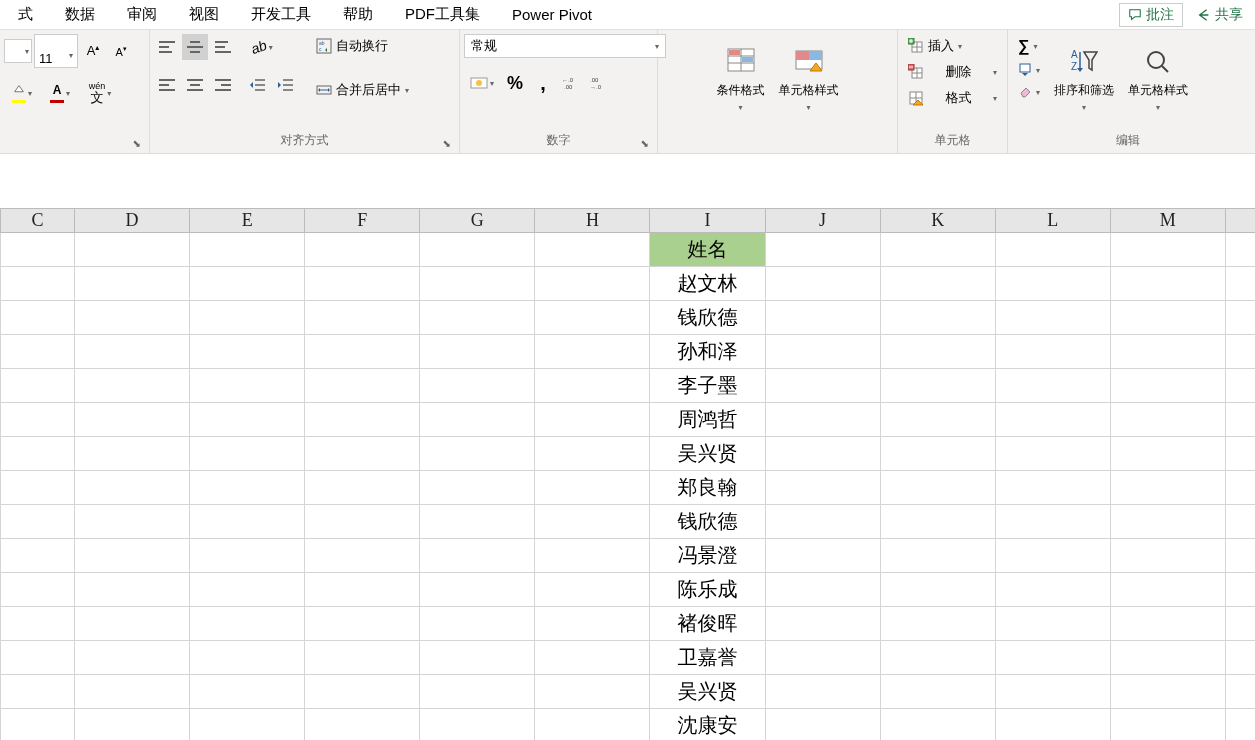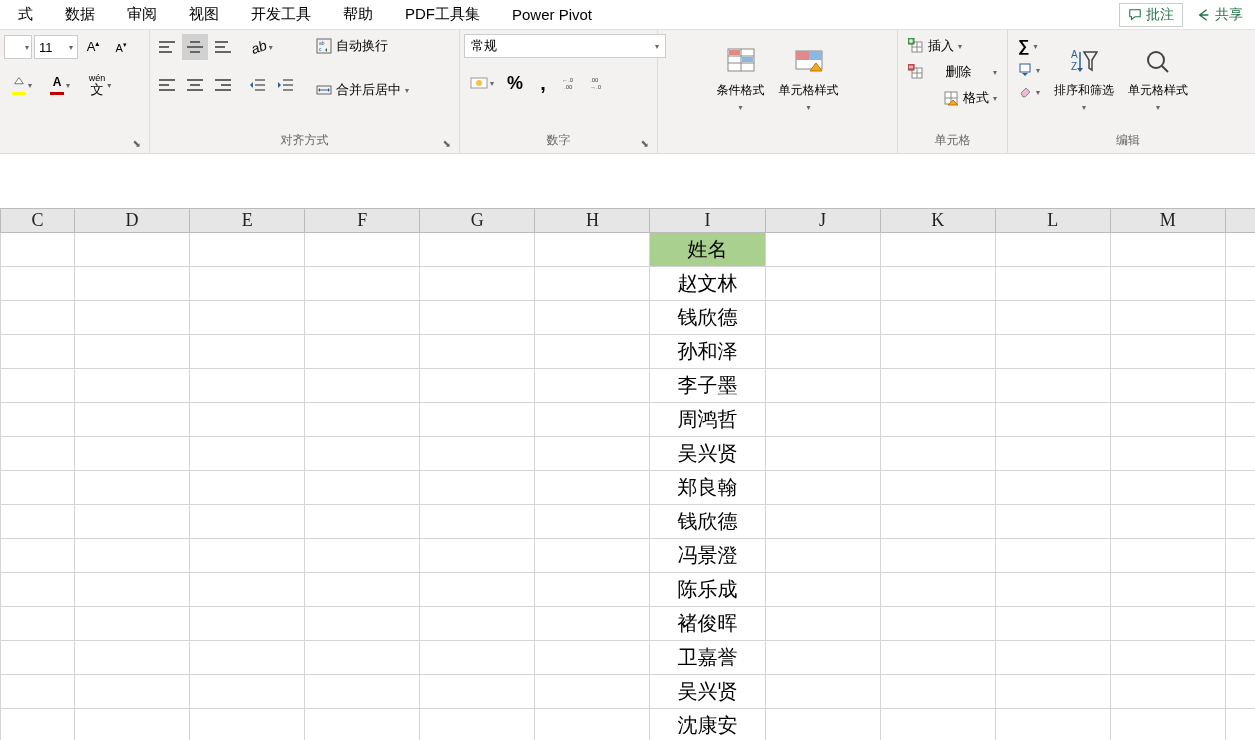--- a/index.html
+++ b/index.html
@@ -107,22 +107,22 @@
       margin-left: 2px;
       color: #666;
     }
 
     .font-size-box {
       width: 44px;
       height: 24px;
       border: 1px solid #ccc;
       background: #fff;
       display: flex;
-      align-items: center;
-      padding: 8px 4px;
+      align-items: flex-start;
+      padding: 16px 4px;
       font-size: 13px;
     }
     .font-size-box .arrow { margin-left: auto; font-size: 8px; color: #666; }
 
     .dropdown-box {
       border: 1px solid #ccc;
       background: #fff;
       display: flex;
       align-items: center;
       padding: 0 6px;
@@ -514,21 +514,21 @@
             <svg width="16" height="16" viewBox="0 0 16 16">
                 <rect x="4" y="4" width="10" height="10" fill="#fff" stroke="#888"></rect>
                 <path stroke="#888" d="M4 9h10M9 4v10"></path>
                 <rect x="0" y="0" width="6" height="6" fill="#d96c6c" stroke="#a13030"></rect>
                 <path stroke="#fff" d="M1 3h4"></path>
               </svg>
           </span>
           <span>删除</span>
           <span class="arrow">▾</span>
         </div>
-        <div class="label-btn" style="justify-content:flex-end">
+        <div class="label-btn" style="justify-content:space-between">
           <span>
             <svg width="16" height="16" viewBox="0 0 16 16">
                 <rect x="2" y="2" width="12" height="12" fill="#fff" stroke="#888"></rect>
                 <path stroke="#888" d="M2 8h12M8 2v12"></path>
                 <path fill="#f5a623" d="M10 10l5 5h-10z" stroke="#c07800"></path>
               </svg>
           </span>
           <span>格式</span>
           <span class="arrow">▾</span>
         </div>

